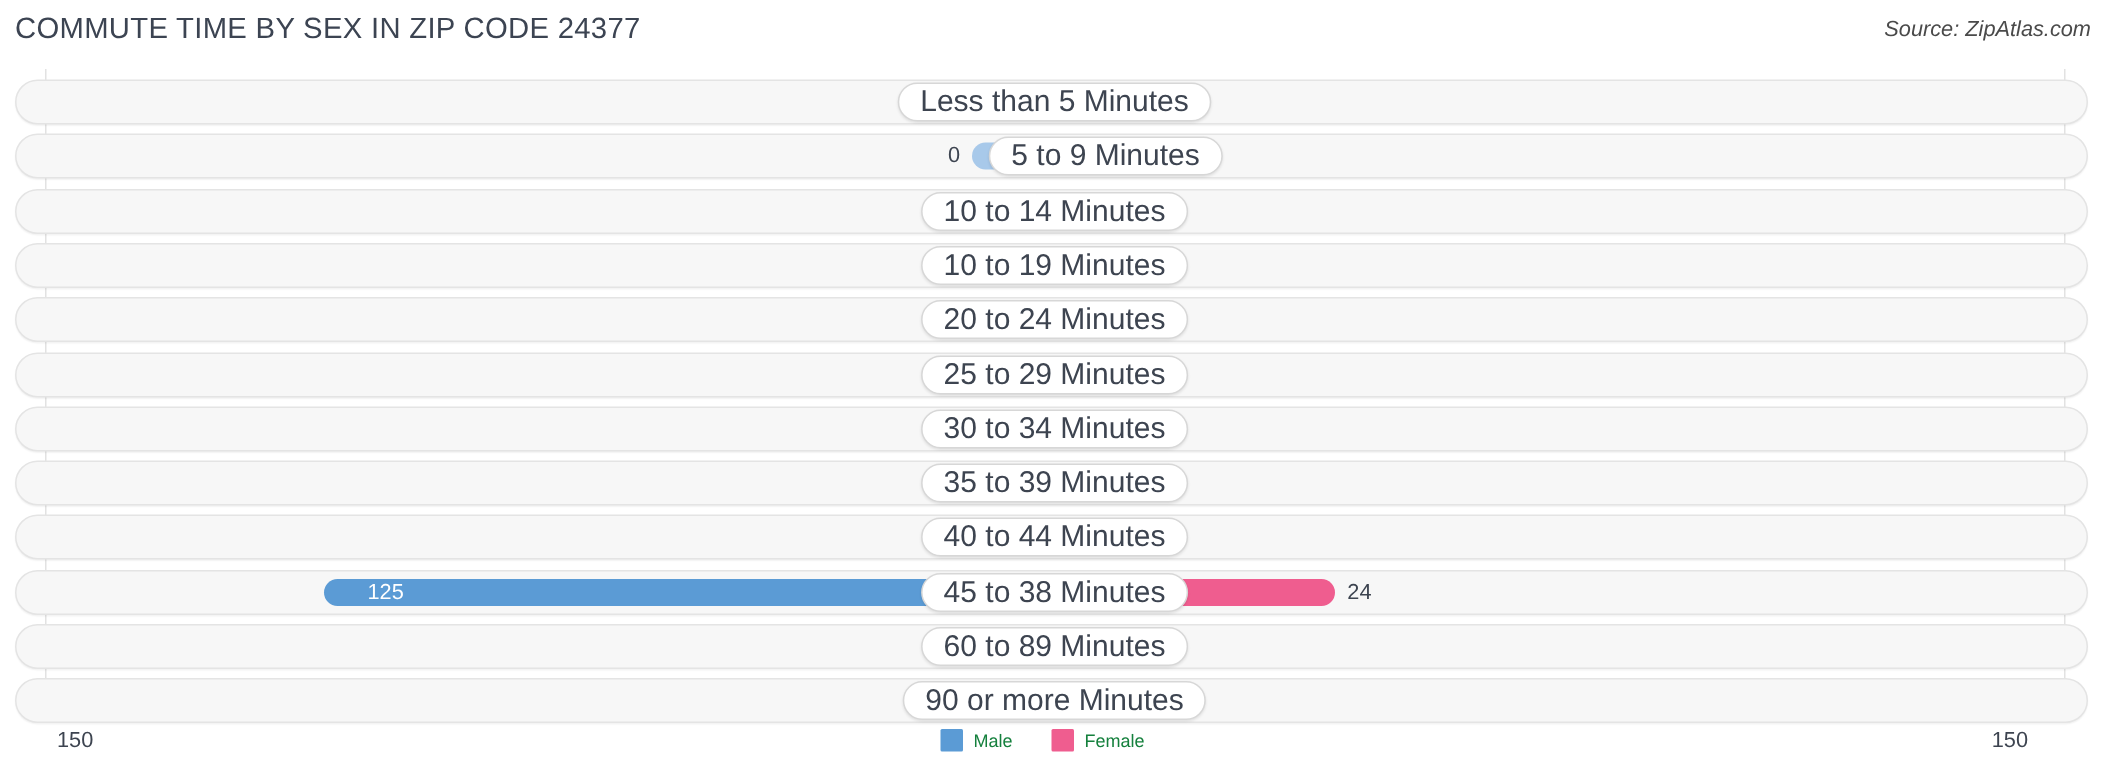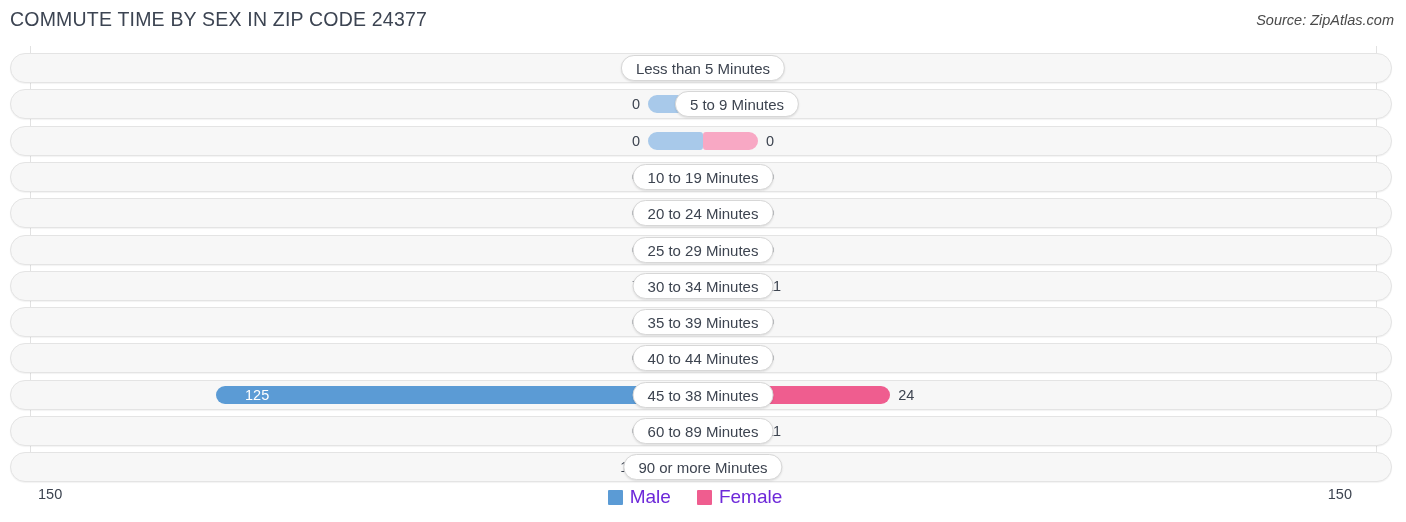--- a/index.html
+++ b/index.html
@@ -43,40 +43,40 @@
   .vlabel{
     position:absolute;top:6px;height:18px;line-height:18px;
     font-size:14.5px;color:#3d4450;white-space:nowrap;
   }
   .vlabel.out-left{text-align:right;}
   .vlabel.out-right{text-align:left;}
   .vlabel.inside{color:#ffffff;font-size:14.5px;}
   .catpill{
     position:absolute;top:2px;height:26px;line-height:25px;
     background:#ffffff;border:1px solid #d7d7d7;border-radius:13px;
-    font-size:15px;color:#3d4450;white-space:nowrap;
+    font-size:20px;color:#3d4450;white-space:nowrap;
     padding:0 14px;box-sizing:border-box;
     transform:translateX(-50%);
     text-align:center;
     box-shadow:0 1px 2px rgba(0,0,0,.10);
   }
   
   #footer{position:absolute;left:0;top:482px;width:1390px;height:40px;}
   .axis-end{
     position:absolute;top:4px;font-size:14.5px;color:#3d4450;
   }
   #axis-left{left:38px;}
   #axis-right{right:38px;}
   #legend{
     position:absolute;left:0;right:0;top:4px;
     display:flex;justify-content:center;align-items:center;gap:26px;
   }
   .legend-item{display:flex;align-items:center;gap:7px;}
   .legend-swatch{width:15px;height:15px;border-radius:1px;display:inline-block;}
-  .legend-label{font-size:19px;color:#6d28d9;}
+  .legend-label{font-size:12px;color:#15803d;}
 </style>
 </head>
 <body>
 
 <div id="header">
   <div id="chart-title">COMMUTE TIME BY SEX IN ZIP CODE 24377</div>
   <div id="chart-source">Source: ZipAtlas.com</div>
 </div>
 
 <div id="plot">
@@ -97,20 +97,21 @@
       <div class="bar bar-right" style="left: 703px; width: 55px; background: rgb(248, 168, 196);"></div>
       <div class="vlabel out-right" style="left: 766px; width: 62px;">0</div>
       <div class="catpill" style="left: 737px;">5 to 9 Minutes</div>
     </div>
     <div class="row" style="top: 83.6px;">
       <div class="track"></div>
       <div class="bar bar-left" style="left: 648px; width: 55px; background: rgb(168, 201, 234);"></div>
       <div class="vlabel out-left" style="left: 578px; width: 62px;">0</div>
       <div class="bar bar-right" style="left: 703px; width: 55px; background: rgb(248, 168, 196);"></div>
       <div class="vlabel out-right" style="left: 766px; width: 62px;">0</div>
+      <div class="catpill" style="left: 703px;">10 to 14 Minutes</div>
     </div>
     <div class="row" style="top: 119.9px;">
       <div class="track"></div>
       <div class="bar bar-left" style="left: 648px; width: 55px; background: rgb(168, 201, 234);"></div>
       <div class="vlabel out-left" style="left: 578px; width: 62px;">0</div>
       <div class="bar bar-right" style="left: 703px; width: 55px; background: rgb(248, 168, 196);"></div>
       <div class="vlabel out-right" style="left: 766px; width: 62px;">0</div>
       <div class="catpill" style="left: 703px;">10 to 19 Minutes</div>
     </div>
     <div class="row" style="top: 156.2px;">

